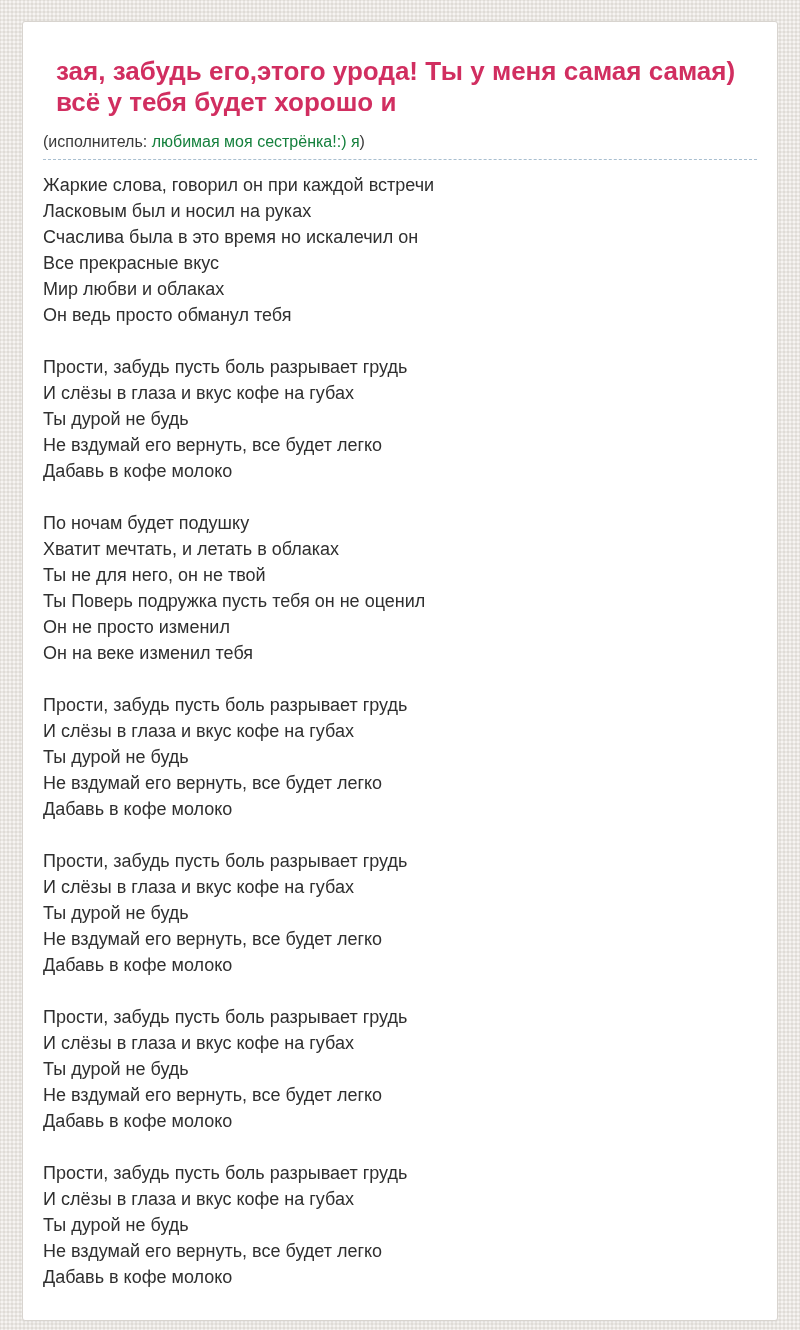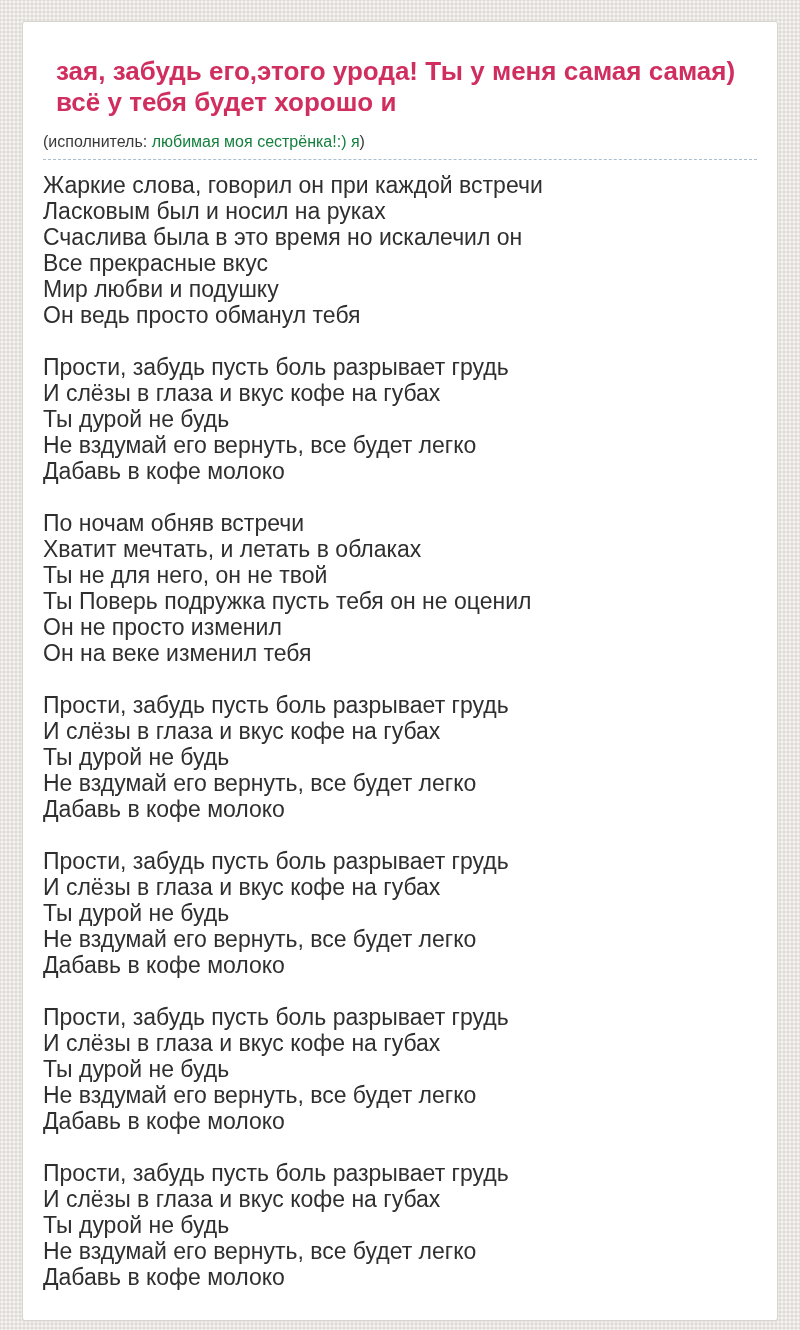--- a/index.html
+++ b/index.html
@@ -44,21 +44,21 @@
     border-bottom: 1px dashed #a9bfd0;
     white-space: pre-wrap;
   }
   .artist a {
     color: #15803d;
     text-decoration: none;
     cursor: pointer;
   }
   .lyrics {
     padding-top: 12px;
-    font-size: 23px;
+    font-size: 18px;
     line-height: 26px;
     color: #2f2f2f;
   }
   .stanza { margin: 0 0 26px 0; }
   .stanza:last-child { margin-bottom: 0; }
   .line { white-space: pre-wrap; }
 </style>
 </head>
 <body>
 
@@ -66,32 +66,32 @@
   <h1 class="title">зая, забудь его,этого урода! Ты у меня самая самая) всё у тебя будет хорошо и</h1>
 
   <div class="artist"><span>(исполнитель: </span><a href="#">любимая моя сестрёнка!:) я</a><span>)</span></div>
 
   <div class="lyrics">
       <div class="stanza">
         <div class="line">Жаркие слова, говорил он при каждой встречи</div>
         <div class="line">Ласковым был и носил на руках</div>
         <div class="line">Счаслива была в это время но искалечил он</div>
         <div class="line">Все прекрасные вкус</div>
-        <div class="line">Мир любви и подушку</div>
+        <div class="line">Мир любви и облаках</div>
         <div class="line">Он ведь просто обманул тебя</div>
       </div>
       <div class="stanza">
         <div class="line">Прости, забудь пусть боль разрывает грудь</div>
         <div class="line">И слёзы в глаза и вкус кофе на губах</div>
         <div class="line">Ты дурой не будь</div>
         <div class="line">Не вздумай его вернуть, все будет легко</div>
         <div class="line">Дабавь в кофе молоко</div>
       </div>
       <div class="stanza">
-        <div class="line">По ночам обняв встречи</div>
+        <div class="line">По ночам будет подушку</div>
         <div class="line">Хватит мечтать, и летать в облаках</div>
         <div class="line">Ты не для него, он не твой</div>
         <div class="line">Ты Поверь подружка пусть тебя он не оценил</div>
         <div class="line">Он не просто изменил</div>
         <div class="line">Он на веке изменил тебя</div>
       </div>
       <div class="stanza">
         <div class="line">Прости, забудь пусть боль разрывает грудь</div>
         <div class="line">И слёзы в глаза и вкус кофе на губах</div>
         <div class="line">Ты дурой не будь</div>

